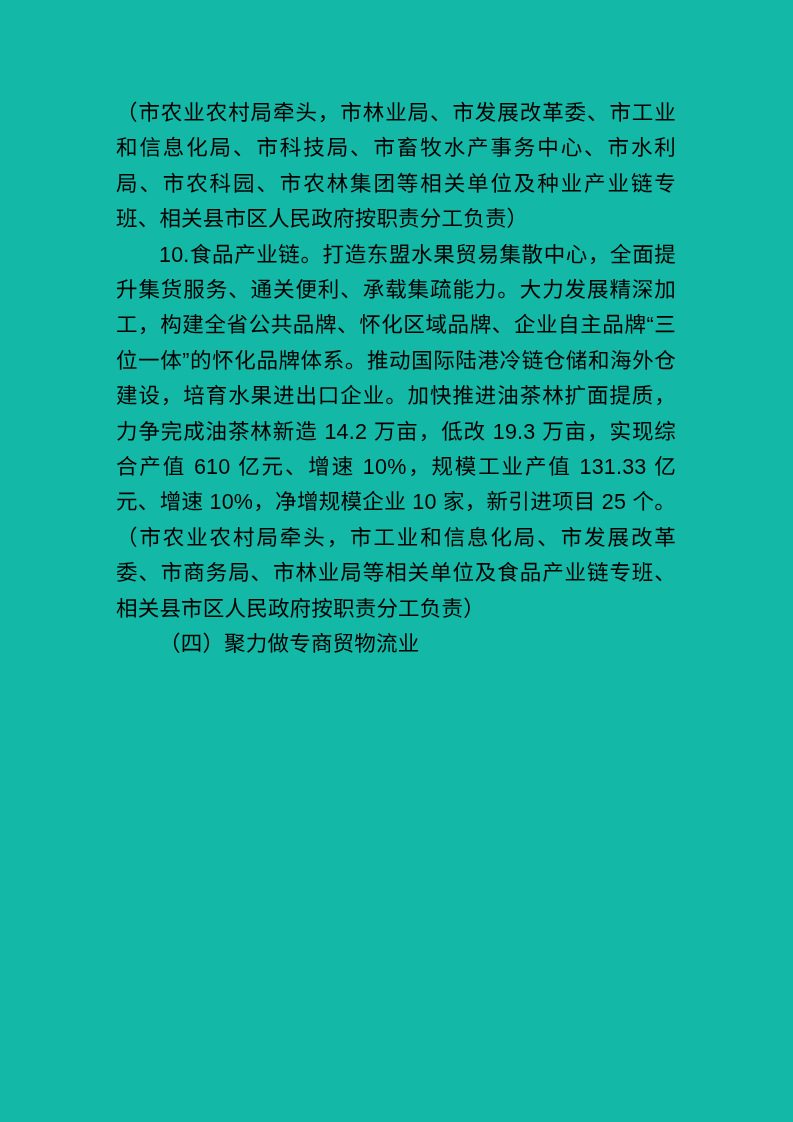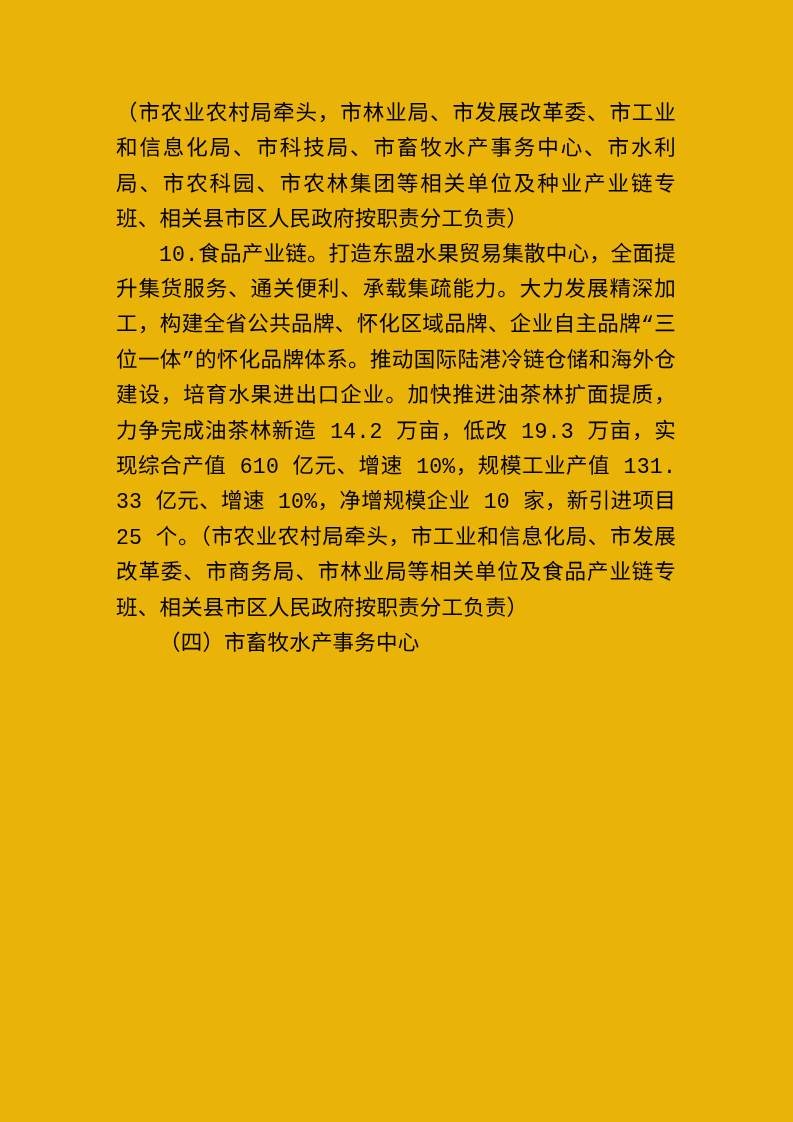--- a/index.html
+++ b/index.html
@@ -10,37 +10,36 @@
   body {
     width: 793px;
     height: 1122px;
     overflow: hidden;
   }
   .page {
     box-sizing: border-box;
     width: 793px;
     height: 1122px;
     padding: 96px 117px 13px 116px;
-    background: #eab308;
+    background: #14b8a6;
   }
   .para {
     margin: 0;
     font-family: "Liberation Sans", "DejaVu Sans", sans-serif;
     font-size: 21.5px;
     line-height: 35.4px;
     color: #000000;
     text-align: justify;
     letter-spacing: 0.2px;
     word-break: break-all;
   }
   .para.indent {
     text-indent: 2em;
-    font-family: Liberation Mono, monospace;
   }
 </style>
 </head>
 <body>
 
 <div class="page">
   <p class="para">（市农业农村局牵头，市林业局、市发展改革委、市工业和信息化局、市科技局、市畜牧水产事务中心、市水利局、市农科园、市农林集团等相关单位及种业产业链专班、相关县市区人民政府按职责分工负责）</p>
   <p class="para indent">10.食品产业链。打造东盟水果贸易集散中心，全面提升集货服务、通关便利、承载集疏能力。大力发展精深加工，构建全省公共品牌、怀化区域品牌、企业自主品牌“三位一体”的怀化品牌体系。推动国际陆港冷链仓储和海外仓建设，培育水果进出口企业。加快推进油茶林扩面提质，力争完成油茶林新造 14.2 万亩，低改 19.3 万亩，实现综合产值 610 亿元、增速 10%，规模工业产值 131.33 亿元、增速 10%，净增规模企业 10 家，新引进项目 25 个。（市农业农村局牵头，市工业和信息化局、市发展改革委、市商务局、市林业局等相关单位及食品产业链专班、相关县市区人民政府按职责分工负责）</p>
-  <p class="para indent">（四）市畜牧水产事务中心</p>
+  <p class="para indent">（四）聚力做专商贸物流业</p>
 </div>
 
 </body></html>

